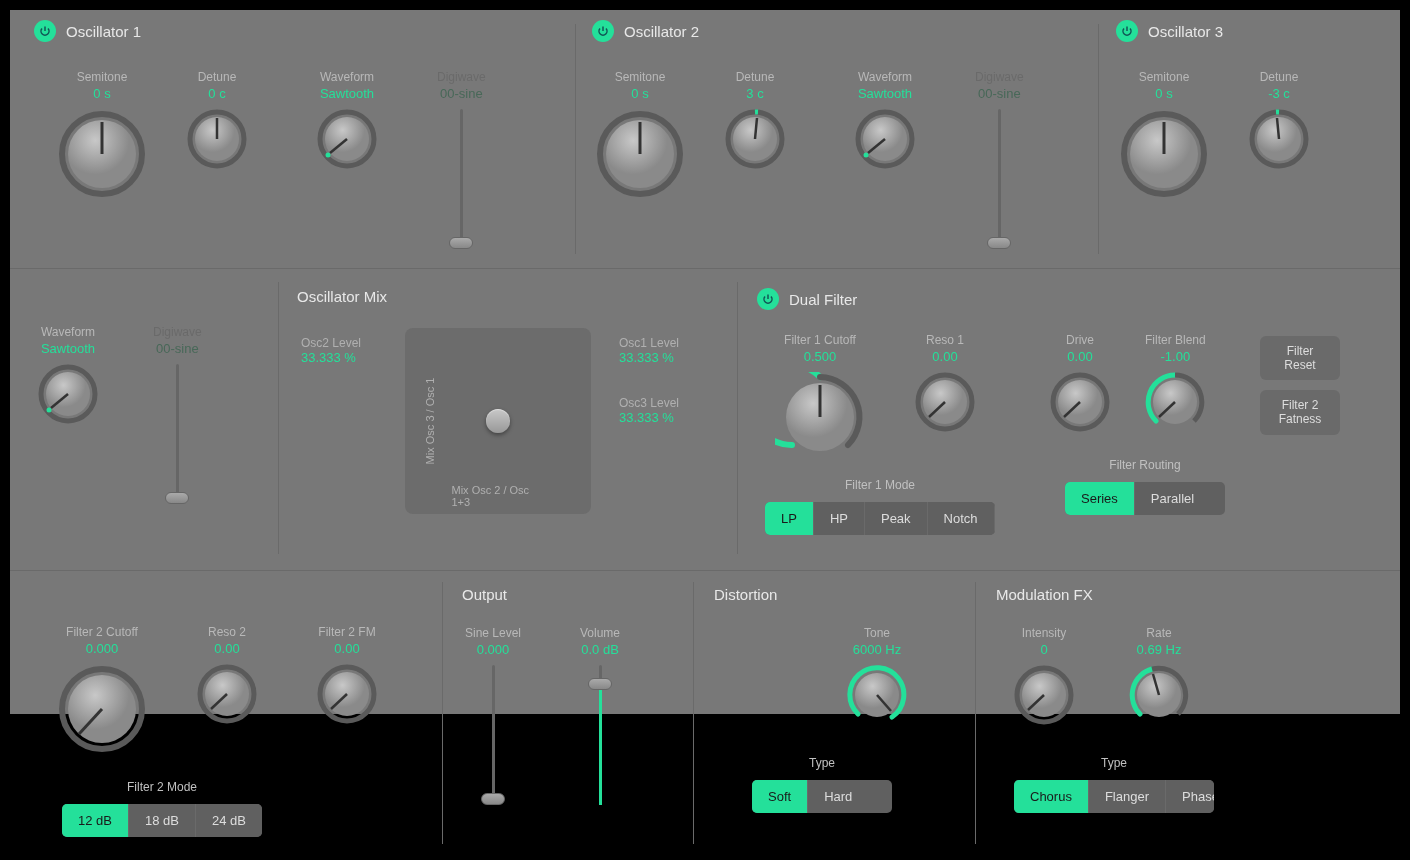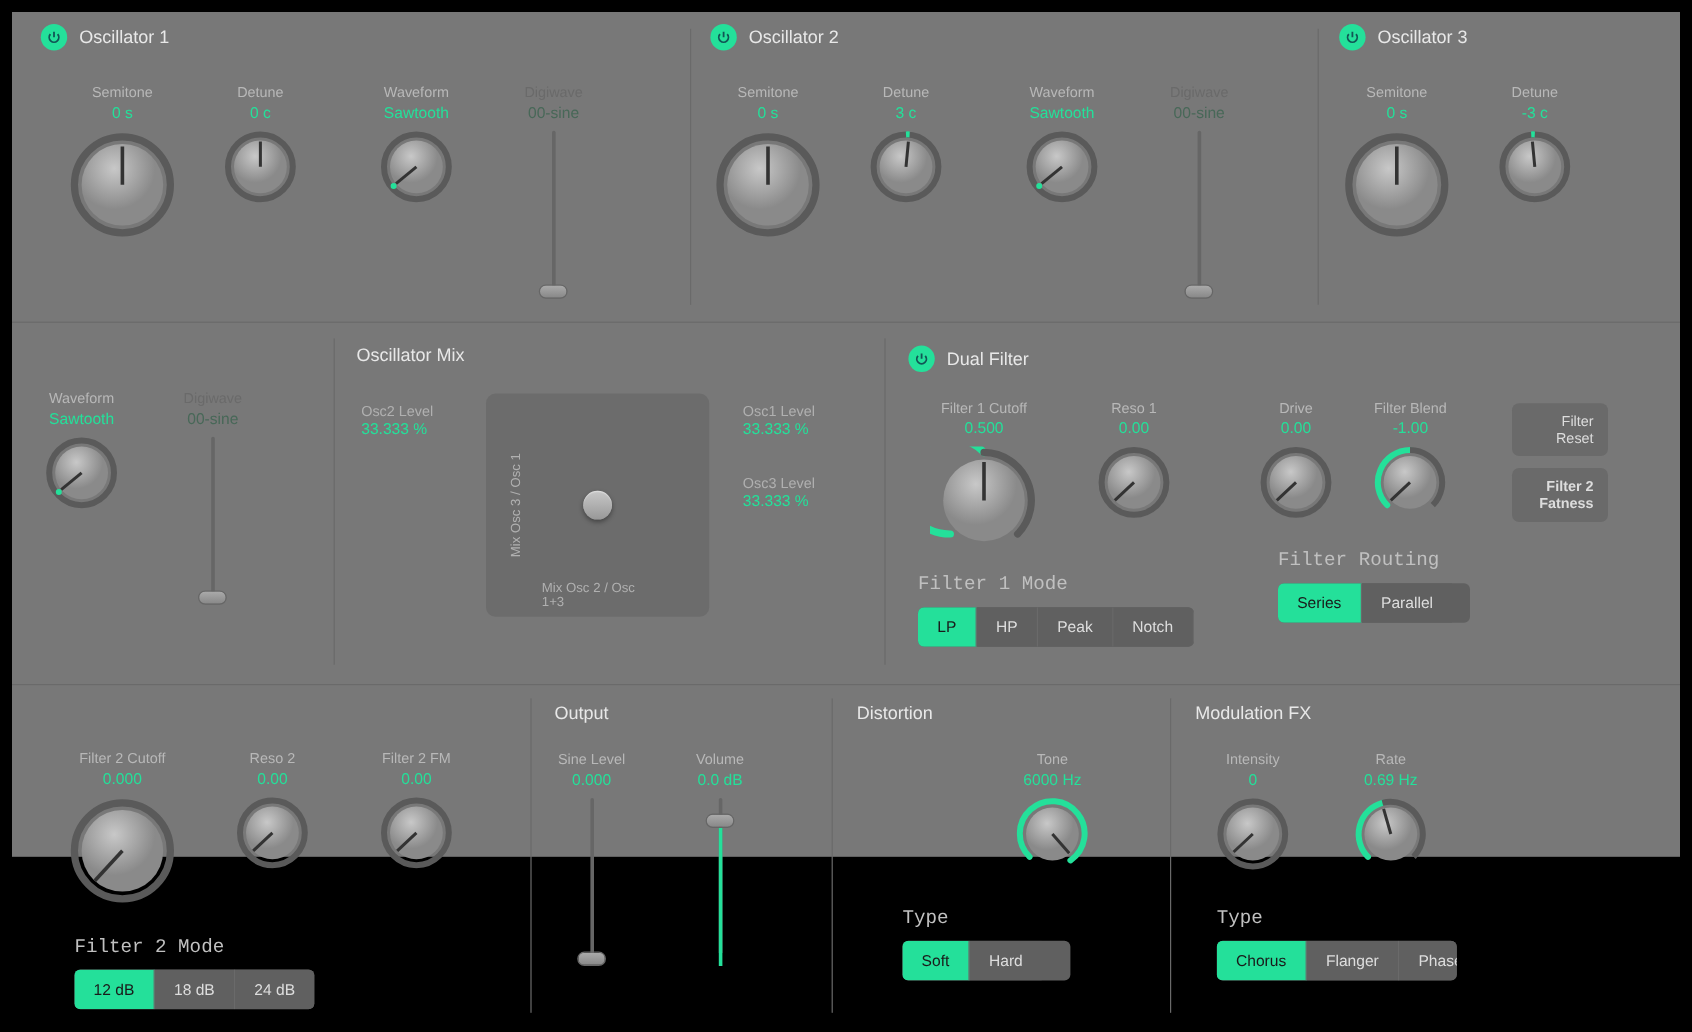--- a/index.html
+++ b/index.html
@@ -24,23 +24,23 @@
 .divider-v { position: absolute; width: 1px; background: #6a6a6a; }
 .divider-h { position: absolute; height: 1px; background: #6a6a6a; }
 .xy-pad { width: 186px; height: 186px; background: #6c6c6c; border-radius: 8px; position: relative; }
 .xy-pad .handle { position: absolute; width: 24px; height: 24px; background: linear-gradient(#c8c8c8,#989898); border-radius: 50%; box-shadow: 0 2px 4px rgba(0,0,0,0.4), inset 0 1px 1px rgba(255,255,255,0.4); }
 .xy-vert-lbl { position: absolute; left: -18px; top: 50%; transform: translateY(-50%) rotate(-90deg); transform-origin: center; font-size: 11px; color: #b0b0b0; white-space: nowrap; }
 .xy-bot-lbl { position: absolute; bottom: 6px; left: 50%; transform: translateX(-50%); font-size: 11px; color: #b0b0b0; }
 .seg-group { display: flex; border-radius: 5px; overflow: hidden; background: #606060; }
 .seg-btn { padding: 9px 16px; font-size: 13px; color: #ddd; cursor: pointer; background: #606060; border-right: 1px solid #6a6a6a; }
 .seg-btn:last-child { border-right: none; }
 .seg-btn.active { background: #24e09a; color: #1a1a1a; font-weight: 500; }
-.side-btn { background: #6a6a6a; color: #ddd; font-size: 12px; padding: 8px 12px; border-radius: 6px; text-align: right; cursor: pointer; margin-bottom: 10px; }
-.side-btn.multi { line-height: 1.2; font-weight: bold; }
-.sub-label { font-size: 16px; color: #c0c0c0; margin-bottom: 10px; font-family: Liberation Mono, monospace; }
+.side-btn { background: #6a6a6a; color: #ddd; font-size: 12px; padding: 8px 12px; border-radius: 6px; text-align: center; cursor: pointer; margin-bottom: 10px; }
+.side-btn.multi { line-height: 1.2; }
+.sub-label { font-size: 12px; color: #c0c0c0; text-align: center; margin-bottom: 10px; }
 .osc-lvl { position: absolute; }
 .osc-lvl .l1 { font-size: 12px; color: #b0b0b0; }
 .osc-lvl .l2 { font-size: 13px; color: #24e09a; font-weight: 500; }
 </style>
 </head>
 <body>
 
 <div class="panel main-bg">
 
   <div style="position:absolute; left:12px; top:0; width:544px; height:250px;">

